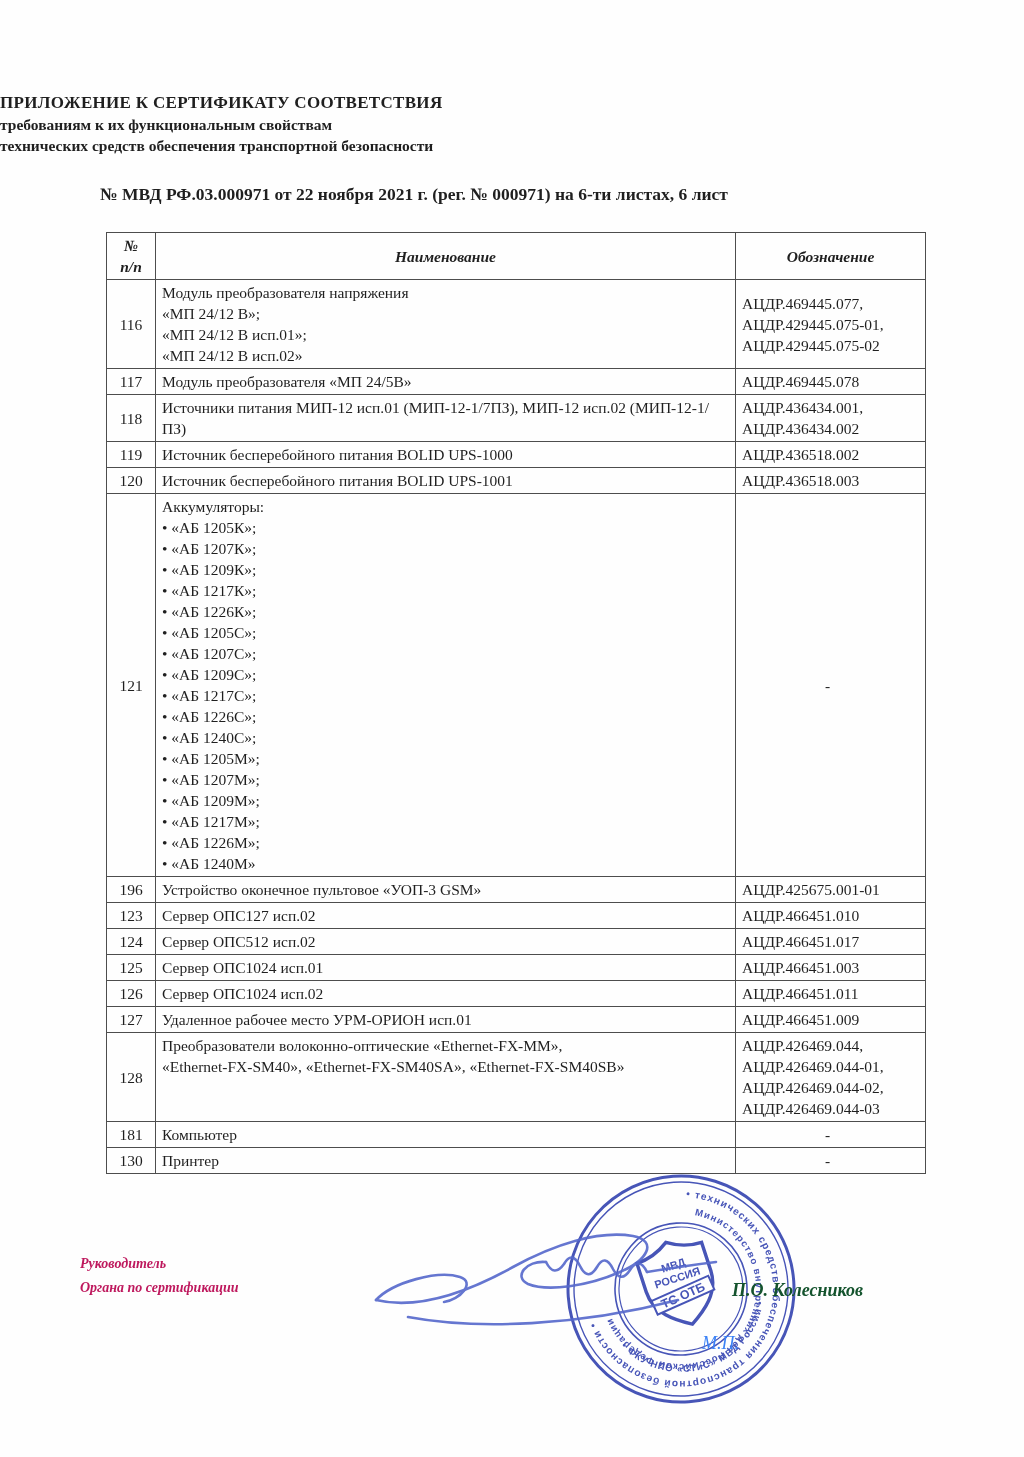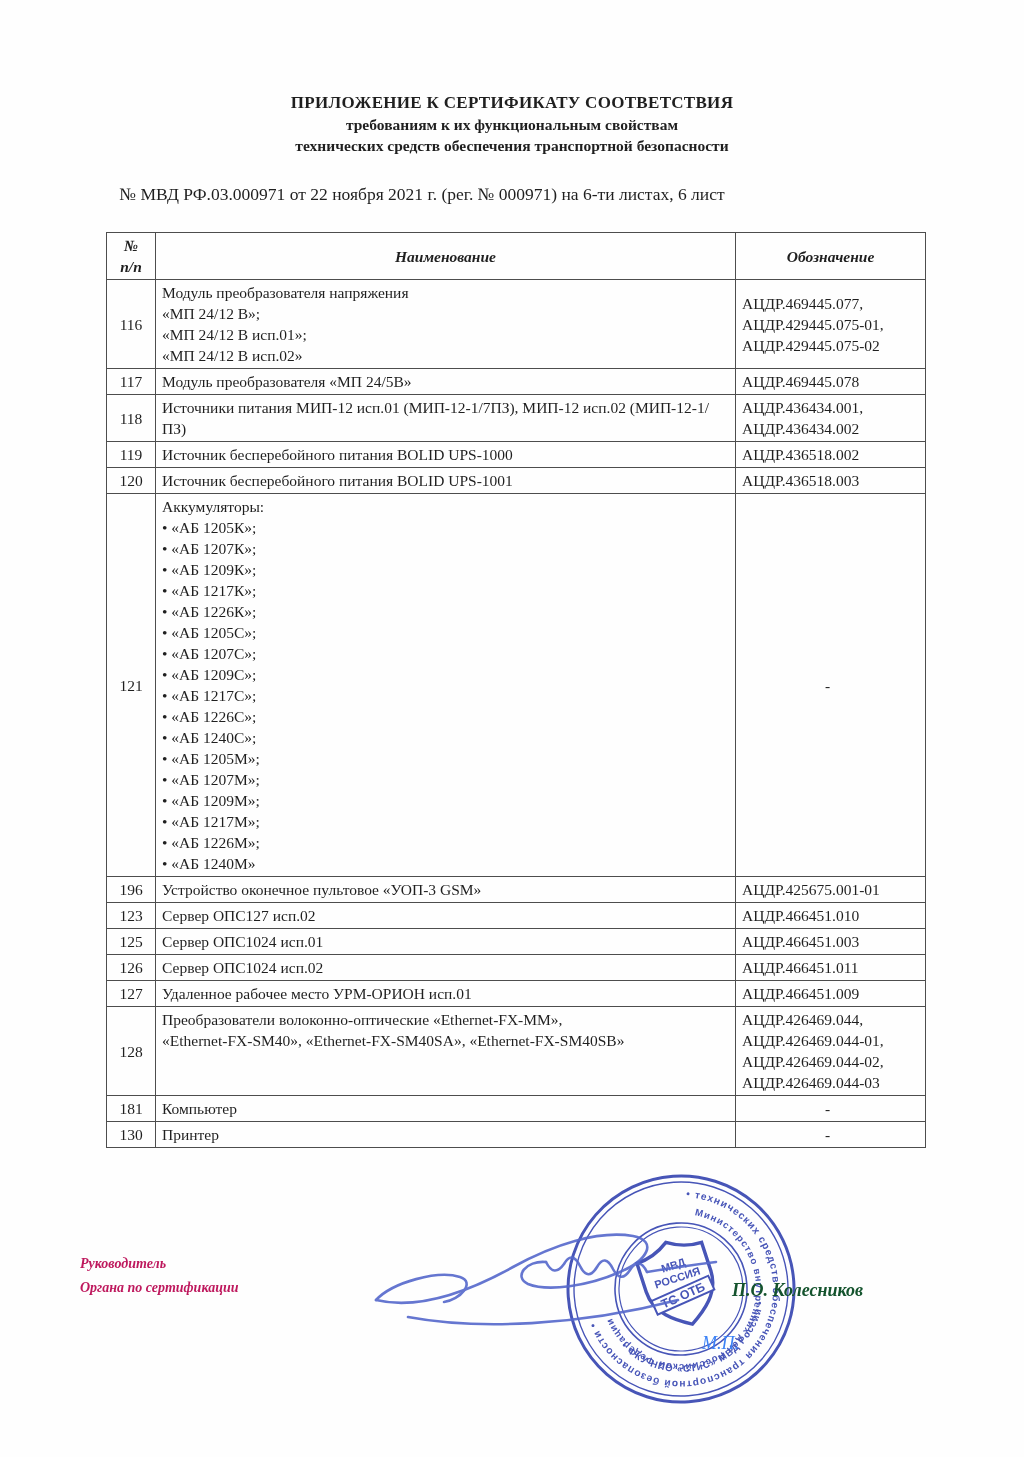--- a/index.html
+++ b/index.html
@@ -7,25 +7,25 @@
     width:1024px; height:1457px;
     background:#ffffff;
     font-family:"Liberation Serif", serif;
     color:#1f1f1f;
     position:relative;
     overflow:hidden;
   }
   .page { position:absolute; inset:0; background:#fefefe; }
 
   
-  .title-block { position:absolute; top:92px; left:0; width:1024px; text-align:center; }
+  .title-block { position:absolute; top:92px; left:0; width:1024px; }
   .title-main  { font-size:17px; font-weight:bold; letter-spacing:.3px; line-height:22px; }
   .title-sub   { font-size:15.5px; font-weight:bold; line-height:21px; }
   .doc-number  { position:absolute; top:184px; left:0; width:828px; text-align:center;
-                 font-size:17.5px; font-weight:normal;padding-left:8px; }
+                 font-size:17.5px; font-weight:bold; }
 
   
   table.cert {
     position:absolute; left:106px; top:232px;
     width:819px;
     border-collapse:collapse;
     table-layout:fixed;
   }
   table.cert col.c-num  { width:49px; }
   table.cert col.c-name { width:580px; }
@@ -151,20 +151,25 @@
         <td class="num">196</td>
         <td class="name">Устройство оконечное пультовое «УОП-3 GSM»</td>
         <td class="des">АЦДР.425675.001-01</td>
       </tr>
       <tr>
         <td class="num">123</td>
         <td class="name">Сервер ОПС127 исп.02</td>
         <td class="des">АЦДР.466451.010</td>
       </tr>
       <tr>
+        <td class="num">124</td>
+        <td class="name">Сервер ОПС512 исп.02</td>
+        <td class="des">АЦДР.466451.017</td>
+      </tr>
+      <tr>
         <td class="num">125</td>
         <td class="name">Сервер ОПС1024 исп.01</td>
         <td class="des">АЦДР.466451.003</td>
       </tr>
       <tr>
         <td class="num">126</td>
         <td class="name">Сервер ОПС1024 исп.02</td>
         <td class="des">АЦДР.466451.011</td>
       </tr>
       <tr>

